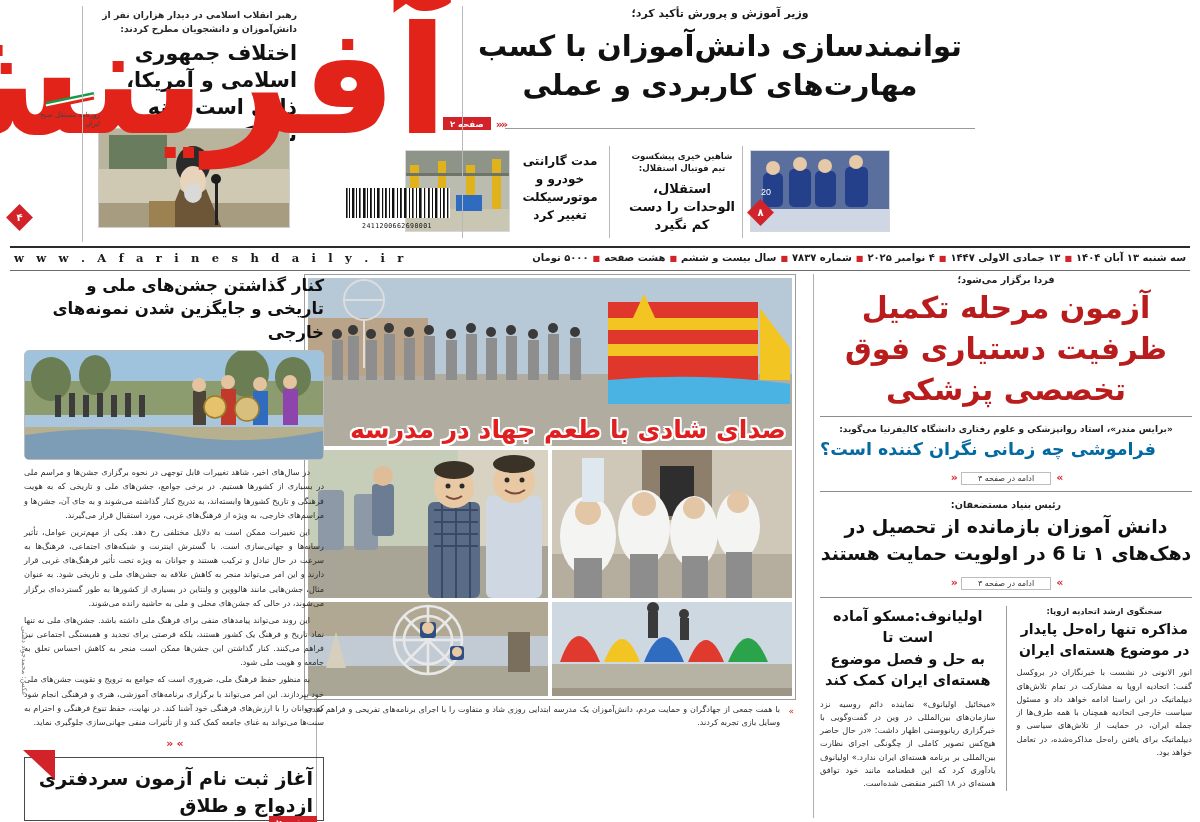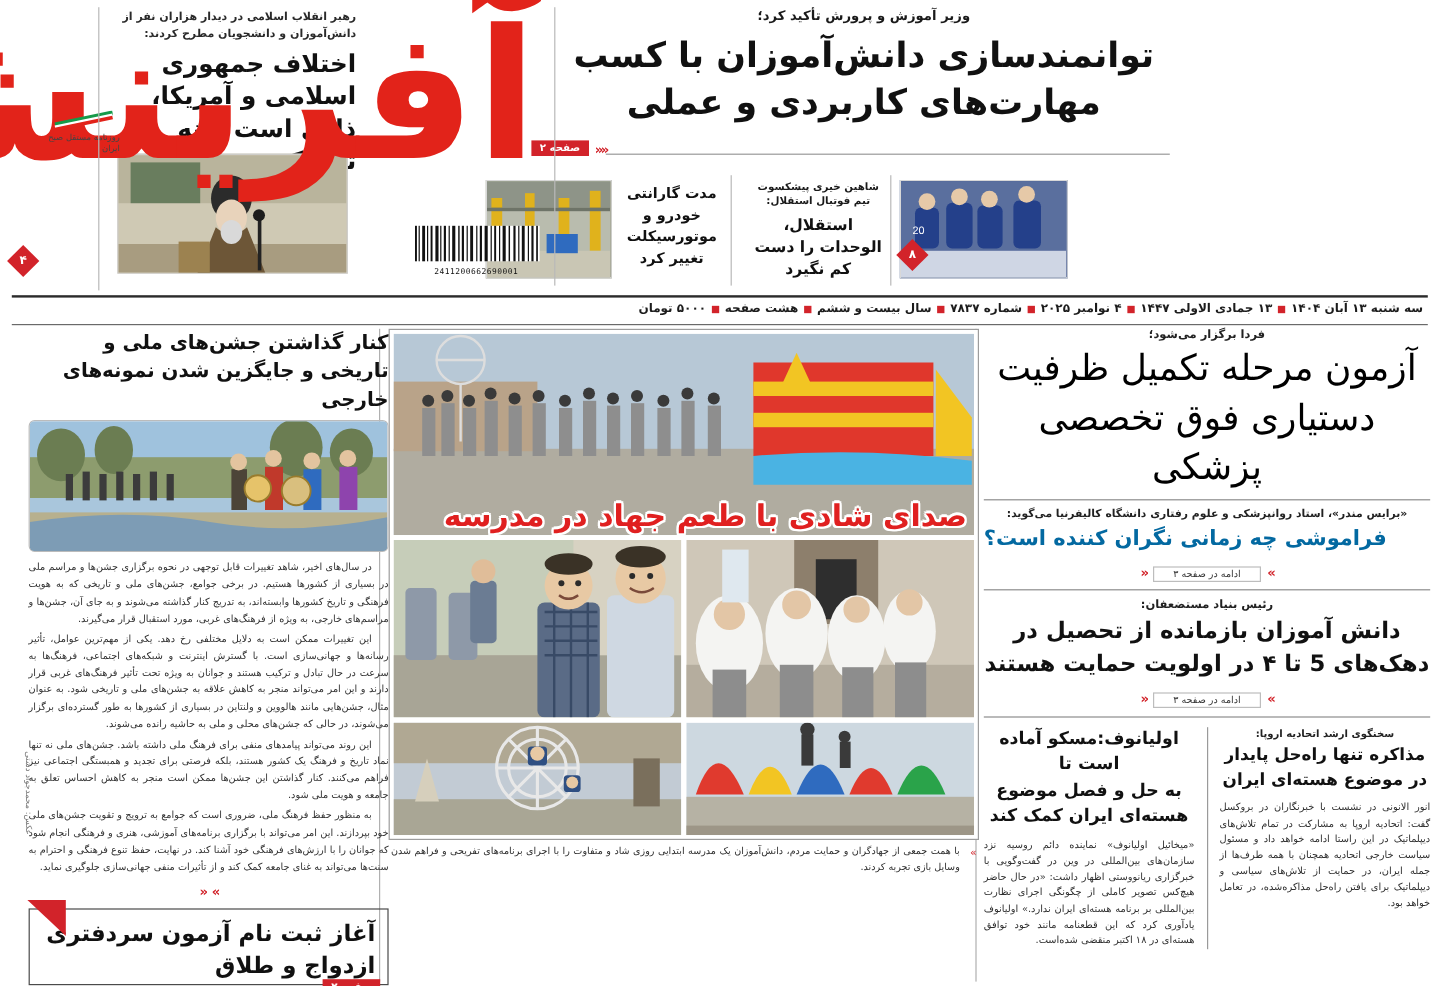--- a/index.html
+++ b/index.html
@@ -105,29 +105,29 @@
     color:#1c1c1c; direction:rtl;
   }
   .dateline i{ color:#d2232a; font-style:normal; font-size:8px; margin:0 4px; }
 
   
   .main{ position:absolute; left:0; top:274px; width:1200px; height:548px; }
 
   
   .rcol{ position:absolute; right:8px; top:0; width:372px; height:544px; }
   .r-kick{ font-size:9.6px; font-weight:bold; text-align:center; color:#222; }
-  .r-h1{ font-size:30px; font-weight:normal; line-height:1.36; text-align:center;
-         color:#000000; margin-top:3px; letter-spacing:-.4px; }
+  .r-h1{ font-size:30px; font-weight:bold; line-height:1.36; text-align:center;
+         color:#b91c1c; margin-top:3px; letter-spacing:-.4px; }
   .r-h2{ font-size:17.5px; font-weight:bold; line-height:1.4; text-align:left; color:#0369a1; }
   .r-h3{ font-size:19px; font-weight:bold; line-height:1.42; text-align:center; color:#111; }
   .r-h4{ font-size:14px; font-weight:bold; line-height:1.48; text-align:center; color:#111; }
   .r-body{ font-size:8.2px; line-height:1.62; text-align:justify; color:#2e2e2e; direction:rtl; }
 
   
-  .ccol{ position:absolute; right:384px; top:0; width:492px; }
+  .ccol{ position:absolute; right:404px; top:0; width:492px; }
   .photoframe{ border:1px solid #9d9d9d; padding:3px; background:#fff; }
   .ph{ overflow:hidden; position:relative; }
   .ph-wide{ height:168px; }
   .ph-half{ height:148px; }
   .overlaytitle{
     position:absolute; right:6px; bottom:2px; font-size:25px; font-weight:bold;
     color:#e02020; direction:rtl; white-space:nowrap;
     text-shadow:
       -1.6px -1.6px 0 #fff,  1.6px -1.6px 0 #fff,
       -1.6px  1.6px 0 #fff,  1.6px  1.6px 0 #fff,
@@ -301,20 +301,21 @@
     <div class="vsep" style="right:1117px; top:6px; height:236px;"></div>
     <div class="vsep" style="right:737px;  top:6px; height:232px;"></div>
     <div class="vsep" style="right:457px;  top:146px; height:92px;"></div>
     <div class="vsep" style="right:590px;  top:146px; height:92px;"></div>
     <div class="hsep thin" style="right:225px; top:128px; width:470px;"></div>
   </div>
 
   <div class="infobar">
     <div class="rule" style="top:0;"></div>
     <div class="rule" style="top:24px; height:1px; background:#6a6a6a;"></div>
+    <div class="url">w w w . A f a r i n e s h d a i l y . i r</div>
     <div class="dateline">
       <span>سه شنبه ۱۳ آبان ۱۴۰۴</span><i>■</i><span>۱۳ جمادی الاولی ۱۴۴۷</span><i>■</i><span>۴ نوامبر ۲۰۲۵</span><i>■</i><span>شماره ۷۸۳۷</span><i>■</i><span>سال بیست و ششم</span><i>■</i><span>هشت صفحه</span><i>■</i><span>۵۰۰۰ تومان</span>
     </div>
   </div>
 
   <div class="main">
 
     <div class="mrule" style="right:386px;"></div>
     <div class="mrule" style="left:316px;"></div>
 
@@ -334,21 +335,21 @@
           <span class="chev">»</span>
           <span class="contbox">ادامه در صفحه ۳</span>
           <span class="chev">«</span>
         </div>
       </div>
 
       <div class="hsep" style="position:relative; margin:6px 0 7px 0; background:#8d8d8d;"></div>
 
       <div>
         <div class="r-kick">رئیس بنیاد مستضعفان:</div>
-        <div class="r-h3" style="margin-top:3px;">دانش آموزان بازمانده از تحصیل در دهک‌های 5 تا ۴ در اولویت حمایت هستند</div>
+        <div class="r-h3" style="margin-top:3px;">دانش آموزان بازمانده از تحصیل در دهک‌های ۱ تا 6 در اولویت حمایت هستند</div>
         <div style="text-align:center; margin-top:4px;">
           <span class="chev">»</span>
           <span class="contbox">ادامه در صفحه ۳</span>
           <span class="chev">«</span>
         </div>
       </div>
 
       <div class="hsep" style="position:relative; margin:7px 0 8px 0; background:#8d8d8d;"></div>
 
       <div style="display:flex; gap:10px;">

